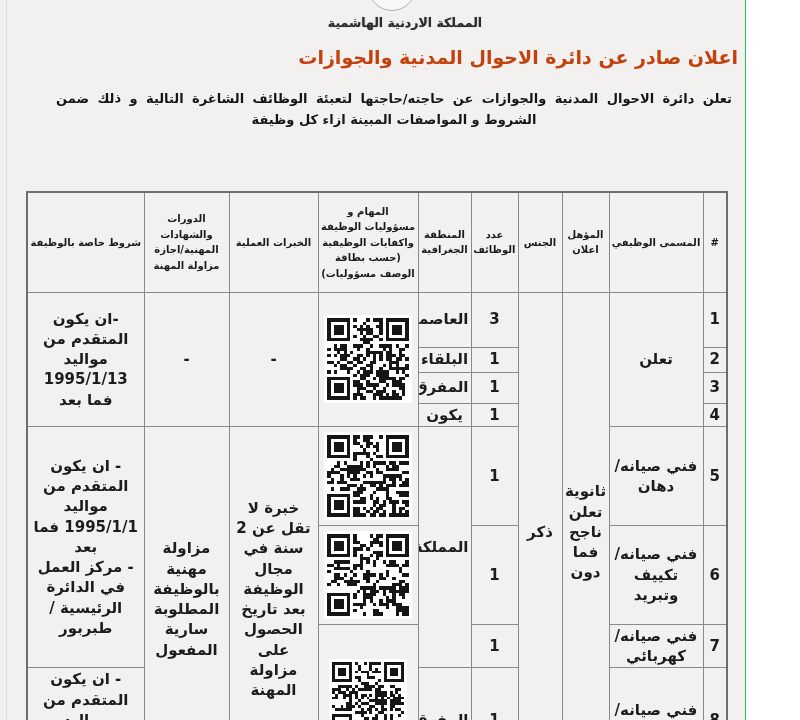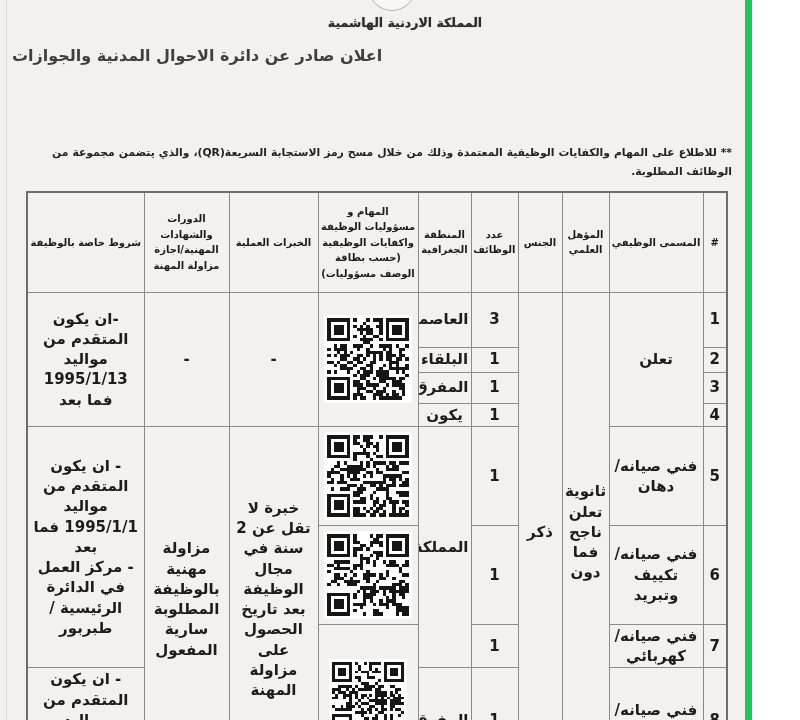--- a/index.html
+++ b/index.html
@@ -6,21 +6,21 @@
   body{
     width:800px;height:720px;overflow:hidden;
     background:#ffffff;
     font-family:"DejaVu Sans",sans-serif;
     color:#1c1c1c;
   }
   .page{
     position:absolute;left:0;top:0;
     width:745px;height:720px;
     background:#f2f1ef;
-    border-right:7px solid #22c55e;
+    border-right:1px solid #22c55e;
     direction:rtl;
   }
   .edge-left{
     position:absolute;left:6px;top:0;width:1px;height:720px;
     background:#dddcda;
   }
   .emblem{
     position:absolute;left:368px;top:-37px;width:46px;height:46px;
     border-radius:50%;
     border:1px solid #b3b1ae;
@@ -28,22 +28,22 @@
   }
   .kingdom{
     position:absolute;top:15px;left:315px;width:180px;
     text-align:center;
     font-size:12.5px;font-weight:bold;color:#2b2b2b;
     text-shadow:0 0 1px rgba(40,40,40,.55);
     letter-spacing:-.5px;
   }
   .title{
     position:absolute;top:46px;left:12px;width:726px;
-    text-align:left;
-    font-size:16px;font-weight:bold;color:#404040;
+    text-align:right;
+    font-size:19px;font-weight:bold;color:#c2410c;
   }
   .para1{
     position:absolute;top:89px;left:56px;width:676px;
     direction:rtl;
     font-size:13px;font-weight:bold;line-height:1.6;
     text-align:justify;text-align-last:center;
     color:#161616;
   }
   .para2{
     position:absolute;top:143px;left:52px;width:680px;
@@ -78,40 +78,40 @@
   .qr.sm{width:78px;height:78px;}
 </style>
 </head>
 <body>
 
 <div class="page">
   <div class="edge-left"></div>
   <div class="emblem"></div>
   <div class="kingdom">المملكة الاردنية الهاشمية</div>
   <div class="title">اعلان صادر عن دائرة الاحوال المدنية والجوازات</div>
-  <div class="para2">** للاطلاع على المهام والكفايات الوظيفية المعتمدة وذلك من خلال مسح رمز الاستجابة السريعة(QR)، والذي يتضمن مجموعة من الوظائف المطلوبة.</div>
+  <div class="para1">تعلن دائرة الاحوال المدنية والجوازات عن حاجته/حاجتها لتعبئة الوظائف الشاغرة التالية و ذلك ضمن الشروط و المواصفات المبينة ازاء كل وظيفة</div>
 
   <table class="vac">
     <colgroup>
       <col style="width:24px">
         <col style="width:94px">
         <col style="width:47px">
       <col style="width:44px">
         <col style="width:47px">
         <col style="width:53px">
       <col style="width:100px">
         <col style="width:89px">
         <col style="width:85px">
       <col style="width:117px">
     </colgroup>
     <thead>
       <tr style="height:100px">
         <th>#</th>
         <th>المسمى الوظيفي</th>
-        <th>المؤهل العلمي</th>
+        <th>المؤهل اعلان</th>
         <th>الجنس</th>
         <th>عدد الوظائف</th>
         <th>المنطقة الجغرافية</th>
         <th>المهام و مسؤوليات الوظيفة واكفايات الوظيفية (حسب بطاقة الوصف مسؤوليات)</th>
         <th>الخبرات العملية</th>
         <th>الدورات والشهادات المهنية/اجازة مزاولة المهنة</th>
         <th>شروط خاصة بالوظيفة</th>
       </tr>
     </thead>
     <tbody>

